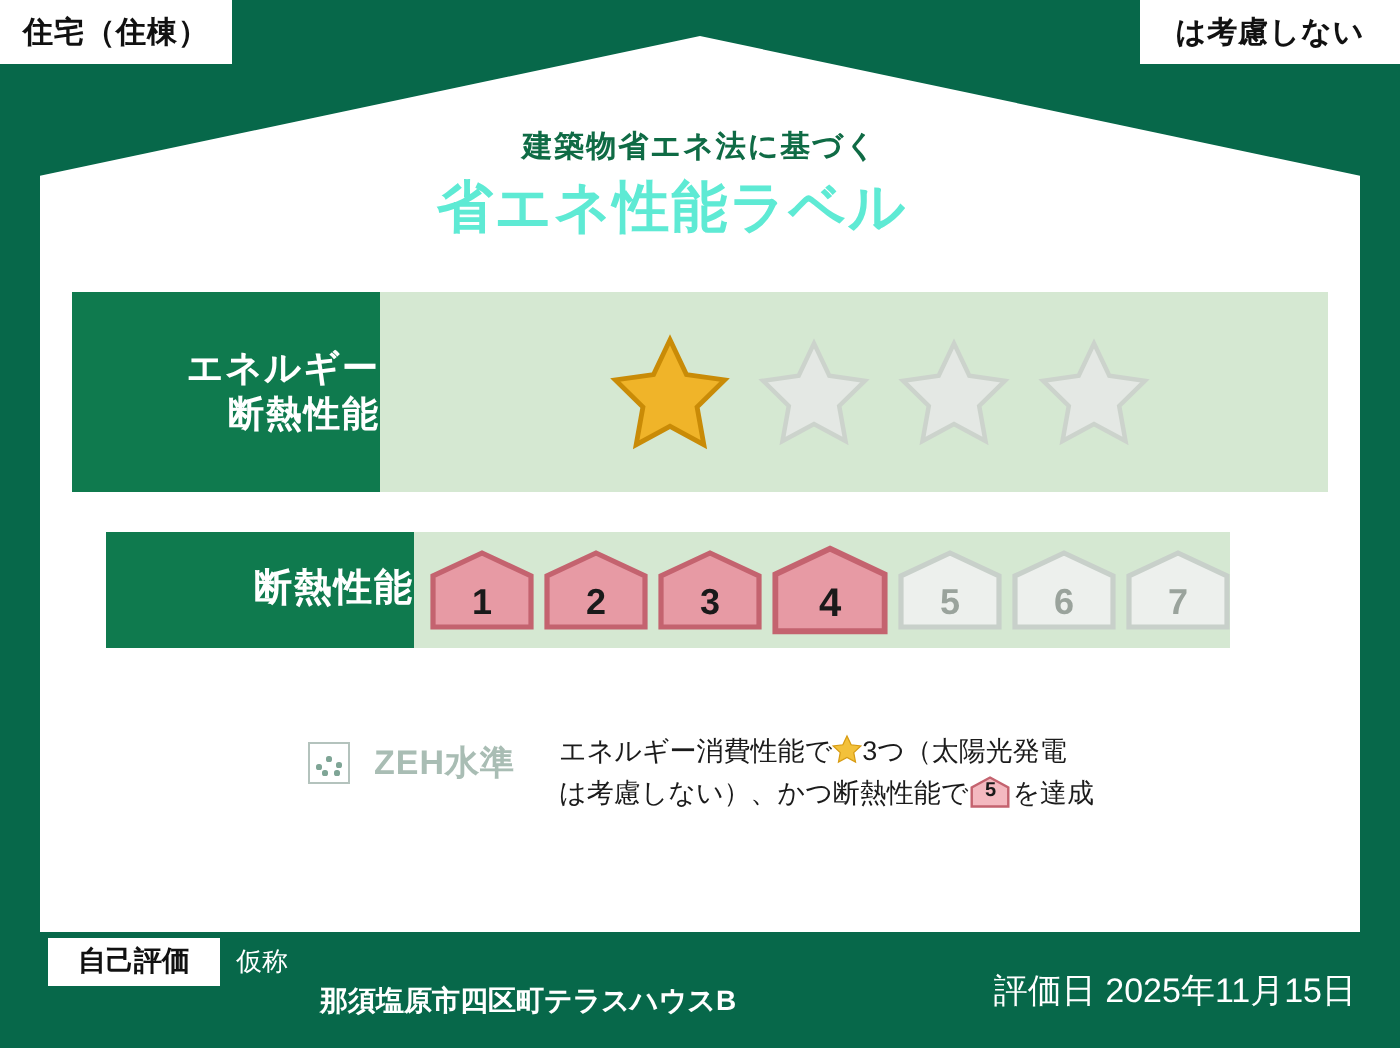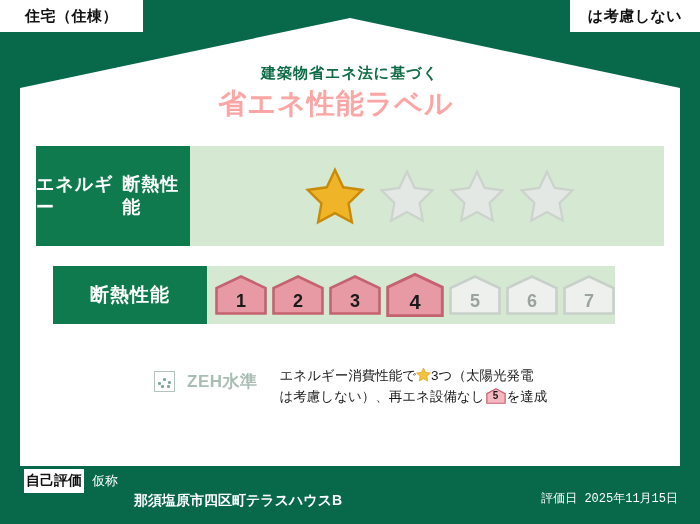--- a/index.html
+++ b/index.html
@@ -19,41 +19,41 @@
     background:#ffffff;
     clip-path: polygon(0% 15.6%, 50% 0%, 100% 15.6%, 100% 100%, 0% 100%);
   }
   
   .corner-tag {
     position:absolute; top:0; background:#ffffff;
     font-size:15px; font-weight:700; color:#111;
     display:flex; align-items:center; justify-content:center;
     letter-spacing:0.5px;
   }
-  #tag-left  { left:0;  width:143px; height:32px; }
+  #tag-left  { left:0;  width:116px; height:32px; }
   #tag-right { right:0; width:130px; height:32px; }
 
   
   #sub-title {
     position:absolute; top:64px; left:0; width:700px; text-align:center;
     font-size:15px; font-weight:700; color:#0f6b45; letter-spacing:1px;
   }
   #main-title {
     position:absolute; top:85px; left:0; width:672px; text-align:center;
-    font-size:28px; font-weight:700; color:#fca5a5; letter-spacing:1px;
+    font-size:28px; font-weight:700; color:#5eead4; letter-spacing:1px;
   }
 
   
   .row { position:absolute; display:flex; align-items:stretch; }
   #row-energy { left:36px; top:146px; width:628px; height:100px; }
   #row-insul  { left:21px; top:266px; width:504px; height:58px;margin-left:32px; }
 
   .row-label {
     background:#0f7a4e; color:#ffffff; font-weight:700;
-    display:flex; flex-direction:row; align-items:center; justify-content:center;
+    display:flex; flex-direction:column; align-items:flex-end; justify-content:center;
     font-size:19px; line-height:1.28; letter-spacing:1px; flex:0 0 154px;
   }
   #row-energy .row-label { font-size:18px; }
   #row-insul  .row-label { font-size:19px; }
   .row-body {
     flex:1; background:#d5e8d2; display:flex; align-items:center;
   }
   #row-energy .row-body { justify-content:center; gap:14px; padding-left:26px; }
   #row-insul  .row-body { justify-content:flex-start; gap:5px; padding-left:8px; }
 
@@ -93,26 +93,26 @@
   .mini-house svg { position:absolute; inset:0; width:100%; height:100%; }
   .mini-house b {
     position:absolute; left:0; right:0; bottom:0px; text-align:center;
     font-size:10px; color:#1a1a1a; font-weight:700;
   }
 
   
   #footer-left { position:absolute; left:24px; bottom:14px; display:flex; align-items:center; gap:8px; }
   #self-eval {
     background:#ffffff; color:#111; font-weight:700; font-size:14px;
-    padding:3px 2px;
+    padding:3px 15px;
   }
   #alias-label { color:#ffffff; font-size:13px; }
   #alias-value { color:#ffffff; font-size:14px; font-weight:700; margin-left:8px;margin-top:40px; }
   #footer-right {
-    position:absolute; right:22px; bottom:17px; color:#ffffff; font-size:12px;font-family:Liberation Mono, monospace;
+    position:absolute; right:22px; bottom:17px; color:#ffffff; font-size:17px;
   }
 </style>
 </head>
 <body>
 
 <div id="label-root">
 
   <div id="house-panel"></div>
 
   <div class="corner-tag" id="tag-left">
@@ -204,21 +204,21 @@
         <i style="left:13px;top:9px;"></i>
           <i style="left:6px;top:13px;"></i>
         <i style="left:12px;top:13px;"></i>
       </span>
       <span id="zeh-text">ZEH水準</span>
     </div>
     <div id="desc">
       <span>エネルギー消費性能で</span><svg class="mini-star" viewBox="0 0 24 24">
           <polygon points="12,1.6 15.3,8.6 23,9.6 17.4,14.9 18.8,22.4 12,18.8 5.2,22.4 6.6,14.9 1,9.6 8.7,8.6" fill="#f3c13a" stroke="#d79b12" stroke-width="1"></polygon>
         </svg><span>3つ（太陽光発電</span><br>
-      <span>は考慮しない）、再エネ設備なし</span><span class="mini-house"><svg viewBox="0 0 26 21">
+      <span>は考慮しない）、かつ断熱性能で</span><span class="mini-house"><svg viewBox="0 0 26 21">
             <polygon points="13,1 25,7.5 25,20 1,20 1,7.5" fill="#f4b9c0" stroke="#c4636f" stroke-width="1.6"></polygon>
           </svg><b>5</b></span><span>を達成</span>
     </div>
   </div>
 
   <div id="footer-left">
     <span id="self-eval">自己評価</span>
     <span id="alias-label">仮称</span>
     <span id="alias-value">那須塩原市四区町テラスハウスB</span>
   </div>

